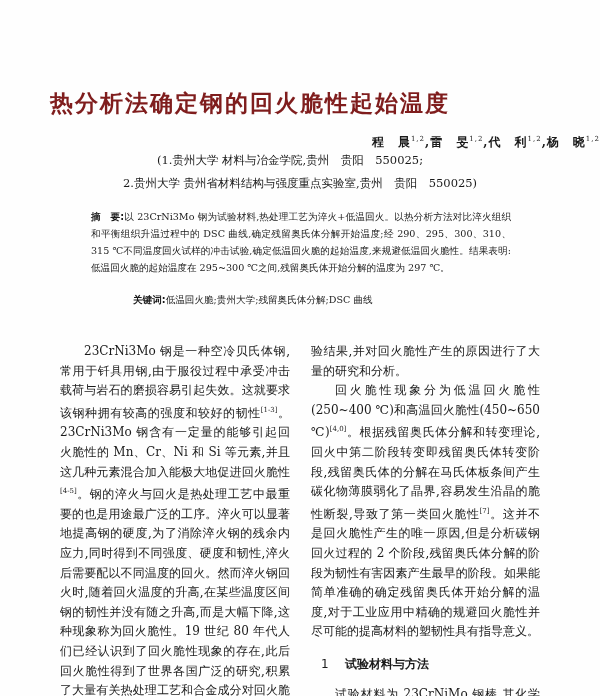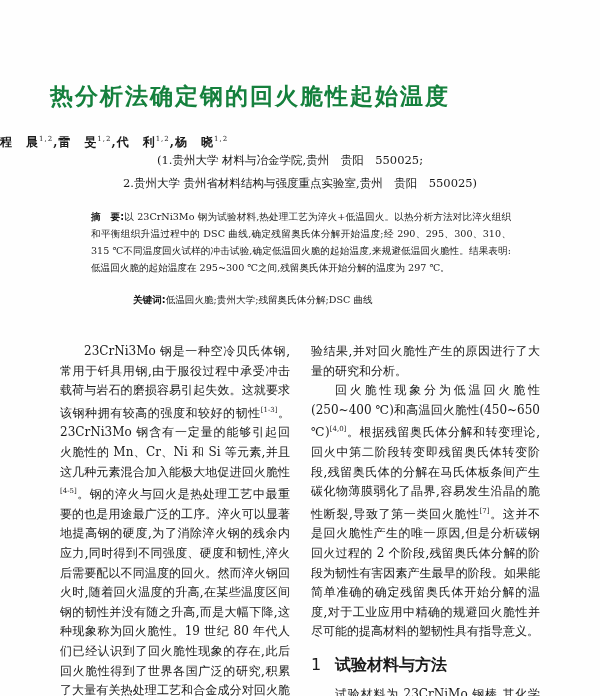--- a/index.html
+++ b/index.html
@@ -1,35 +1,35 @@
 <!DOCTYPE html>
 <html><head>
 <meta charset="utf-8">
 <style>
   html, body { margin: 0; padding: 0; background: #fefefe; }
   body { width: 600px; height: 696px; position: relative; overflow: hidden; color: #1a1a1a;
          font-family: "DejaVu Serif", serif; }
-  .title { position: absolute; top: 81px; left: 0; width: 500px; text-align: center;
-           font-family: "DejaVu Sans", sans-serif; font-weight: bold; font-size: 23px; letter-spacing: 2px; color: #15803d; }
-  .authors { position: absolute; top: 134px; left: 0; width: 600px; text-align: left; font-size: 12px; font-weight: bold; letter-spacing: 1px; }
+  .title { position: absolute; top: 88px; left: 0; width: 500px; text-align: center;
+           font-family: "DejaVu Sans", sans-serif; font-weight: bold; font-size: 23px; letter-spacing: 2px; color: #7f1d1d; }
+  .authors { position: absolute; top: 134px; left: 0; width: 600px; text-align: right; font-size: 12px; font-weight: bold; letter-spacing: 1px; }
   .authors sup { font-size: 7px; font-weight: normal; }
   .affil { position: absolute; left: 0; width: 600px; text-align: center; font-size: 11.5px; }
   .affil1 { top: 153px; left: -10px; }
   .affil2 { top: 176px; }
   .abstract { position: absolute; top: 208px; left: 91px; width: 420px; font-size: 9.6px; line-height: 17px; text-align: justify; }
   .abstract .lbl { font-weight: bold; font-family: "DejaVu Sans", sans-serif; }
   .keywords { position: absolute; top: 294px; left: 133px; font-size: 9.6px; }
   .keywords .lbl { font-weight: bold; font-family: "DejaVu Sans", sans-serif; text-align: right; }
   .col { position: absolute; top: 342px; width: 230px; font-size: 12px; line-height: 19.6px; text-align: justify; }
   .col-left { left: 60px; }
   .col-right { left: 311px; width: 229px; }
   .col p { margin: 0; text-indent: 2em; }
   .col p.noindent { text-indent: 0; }
   .col sup { font-size: 7px; margin-top: 27px; }
-  .section { margin: 13px 0 10px 0; font-family: "DejaVu Sans", sans-serif; font-weight: bold; font-size: 16px; }
+  .section { margin: 13px 0 10px 10px; font-family: "DejaVu Sans", sans-serif; font-weight: bold; font-size: 12px; }
   .section .num { font-weight: normal; display: inline-block; width: 24px; }
 </style>
 </head>
 <body>
 
 <div class="title">热分析法确定钢的回火脆性起始温度</div>
 
 <div class="authors">
   <span>程　晨</span><sup>1,2</sup>,<span>雷　旻</span><sup>1,2</sup>,<span>代　利</span><sup>1,2</sup>,<span>杨　晓</span><sup>1,2</sup>
 </div>

